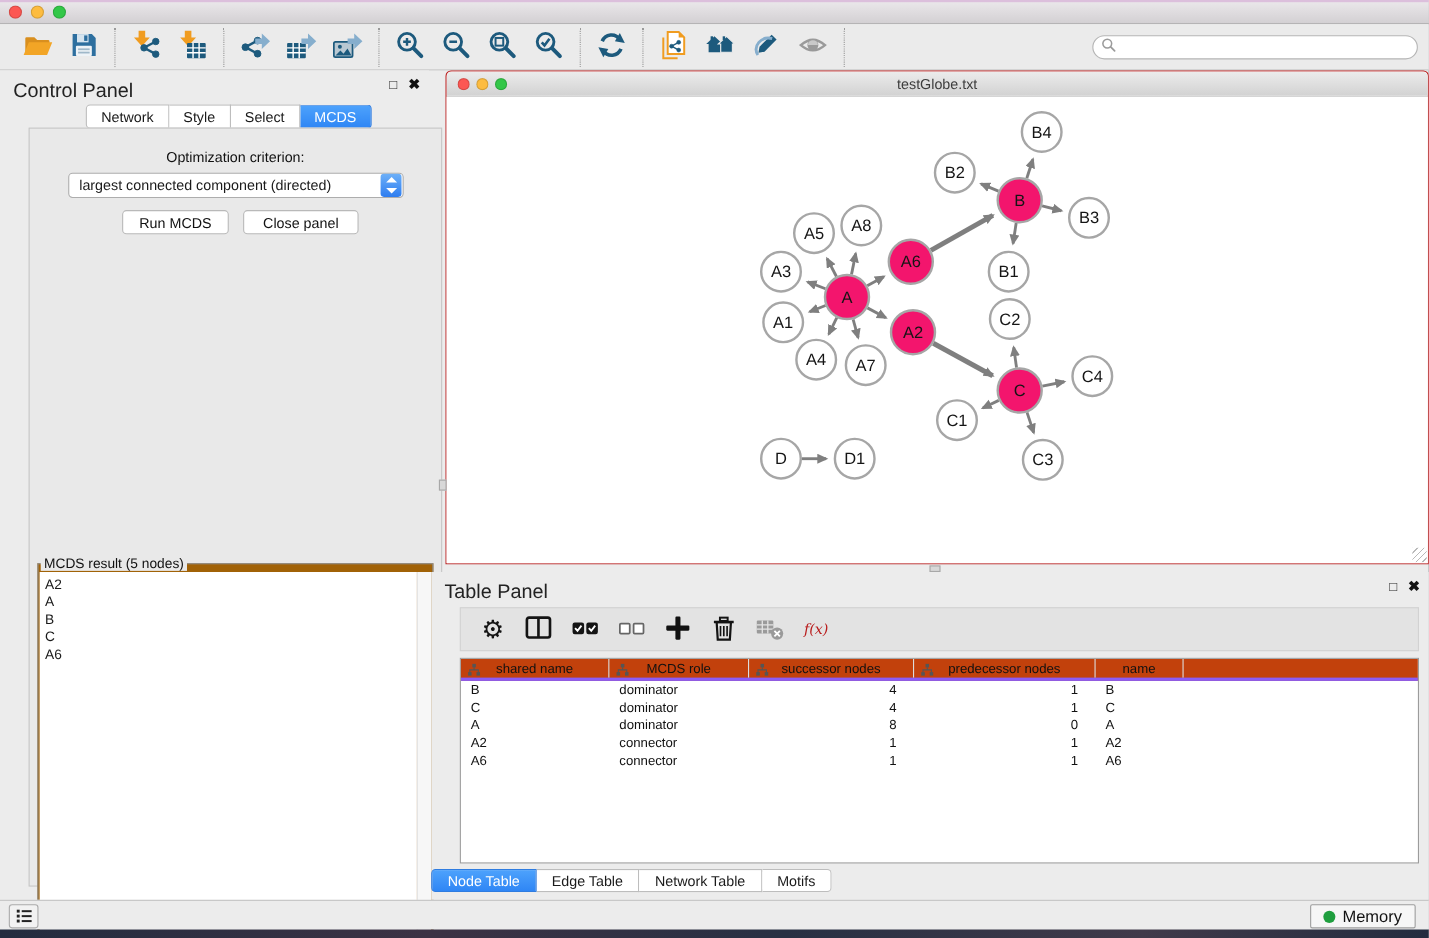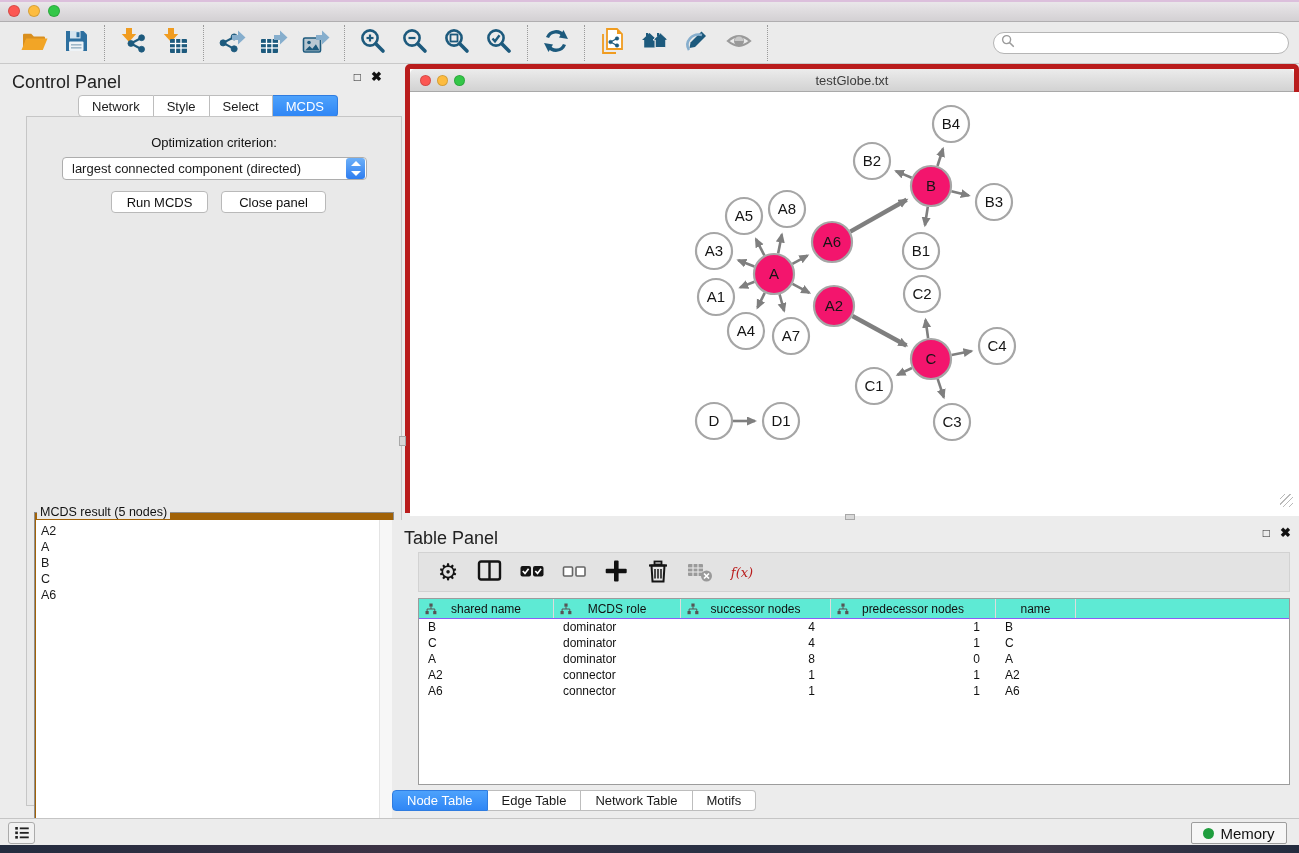--- a/index.html
+++ b/index.html
@@ -57,39 +57,39 @@
   #closep-btn{left:194px;width:105px;}
   #result-box{position:absolute;left:7px;top:388px;width:360px;height:345px;border:1px solid #8f8f8f;
     margin:0;padding:0;background:#a16207;}
   #result-box legend{font-size:12.5px;padding:0 3px;margin-left:2px;background:#e9e9e9;color:#111;}
   #result-list{position:absolute;left:1px;top:1px;right:14px;bottom:1px;background:#fff;overflow:hidden;
     font-size:12.5px;padding:3px 0 0 5px;line-height:16px;}
   #result-scroll{position:absolute;top:1px;right:1px;width:13px;bottom:1px;background:#f7f7f7;border-left:1px solid #e4e4e4;}
 
   
   #net-window{position:absolute;left:405px;top:64px;width:894px;height:449px;
-    border:5px solid #b91c1c;border-radius:5px 5px 0 0;background:#fff;}
+    border:1px solid #b91c1c;border-radius:5px 5px 0 0;background:#fff;}
   #net-titlebar{position:absolute;left:0;top:0;width:100%;height:23px;border-radius:5px 5px 0 0;
     background:linear-gradient(#ececec,#d2d2d2);border-bottom:1px solid #a9a9a9;}
   #net-titlebar .lights{left:10px;top:6px;gap:6px;}
   #net-titlebar .light{width:11px;height:11px;}
   #net-canvas{position:absolute;left:0;top:23px;width:892px;height:424px;background:#fff;overflow:hidden;}
   #net-grip{position:absolute;right:1px;bottom:1px;width:13px;height:13px;
     background:repeating-linear-gradient(135deg,transparent 0 3px,#b9b9b9 3px 4px);}
   .split-handle{position:absolute;background:#d8d8d8;border:1px solid #a8a8a8;}
 
   
   #table-panel{position:absolute;left:392px;top:520px;width:907px;height:298px;background:#ececec;}
   #tp-toolbar{position:absolute;left:26px;top:32px;width:872px;height:40px;background:#e3e3e3;
     border:1px solid #d2d2d2;display:flex;align-items:center;padding-left:10px;gap:4px;}
   .tp-btn{width:38px;height:36px;display:flex;align-items:center;justify-content:center;background:none;border:none;padding:0;cursor:pointer;}
   .uicon{font-size:23px;line-height:23px;color:#141414;}
   .fx{font-family:"DejaVu Serif",serif;font-style:italic;font-size:13px;color:#b91c1c;}
   #tp-table{position:absolute;left:26px;top:78px;width:872px;height:187px;background:#fff;border:1px solid #9c9c9c;overflow:hidden;}
-  #tp-header{display:flex;height:20px;background:#5eead4;border-bottom:1px solid #8b5cf6;}
+  #tp-header{display:flex;height:20px;background:#c2410c;border-bottom:3px solid #8b5cf6;}
   .th{position:relative;display:flex;align-items:center;justify-content:center;font-size:12px;color:#111;
     border-right:1px solid #dcdcdc;height:100%;}
   .th .sorticon{position:absolute;left:6px;top:4px;}
   .tr{display:flex;height:16px;align-items:center;font-size:12px;color:#111;}
   .td{height:16px;line-height:16px;white-space:nowrap;overflow:hidden;}
   .td.left{padding-left:9px;text-align:left;}
   .td.right{padding-right:16px;text-align:right;}
   #tp-tabs{position:absolute;left:0;width:100%;top:270px;display:flex;}
   #tp-tabs .seg-tab{font-size:13px;padding:2px 14px;}
 

